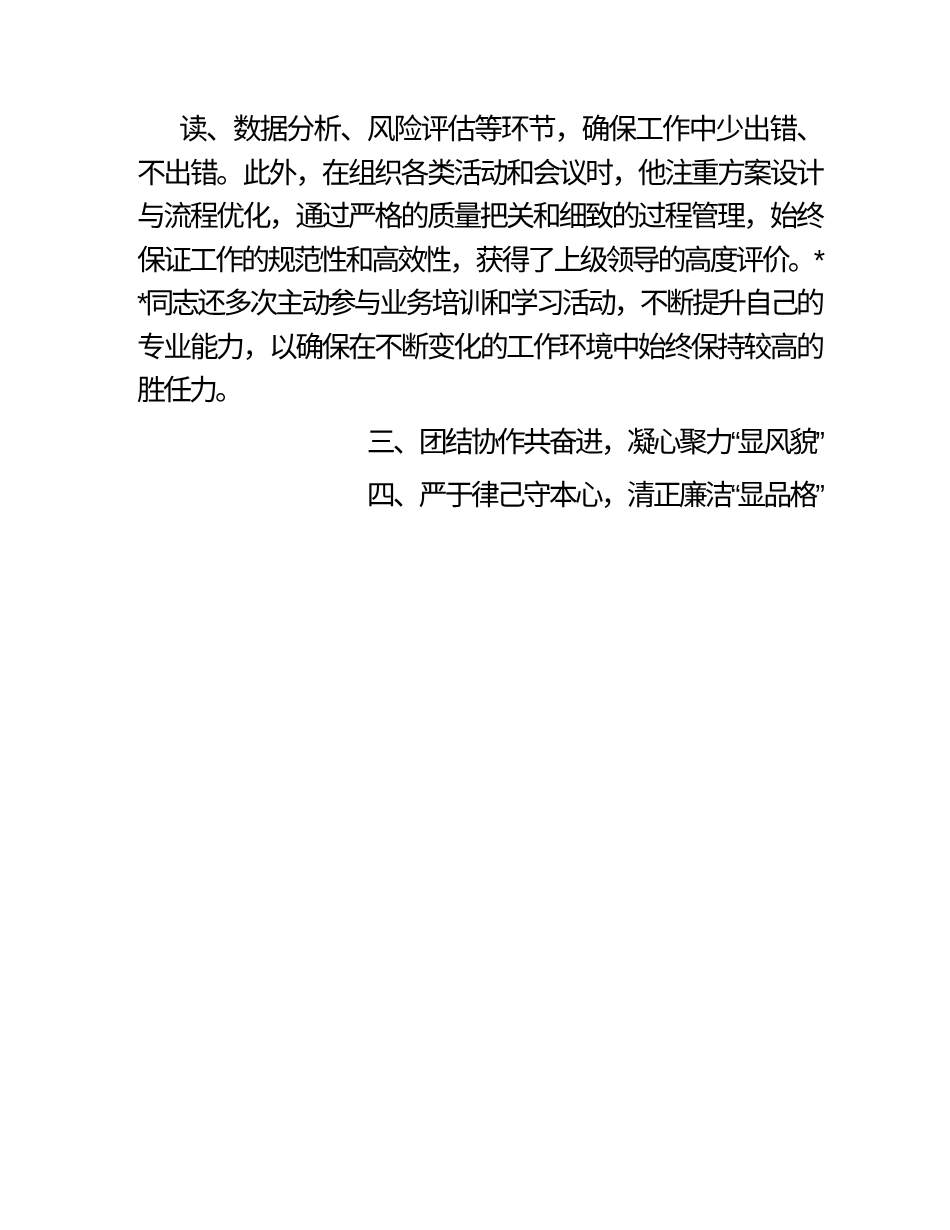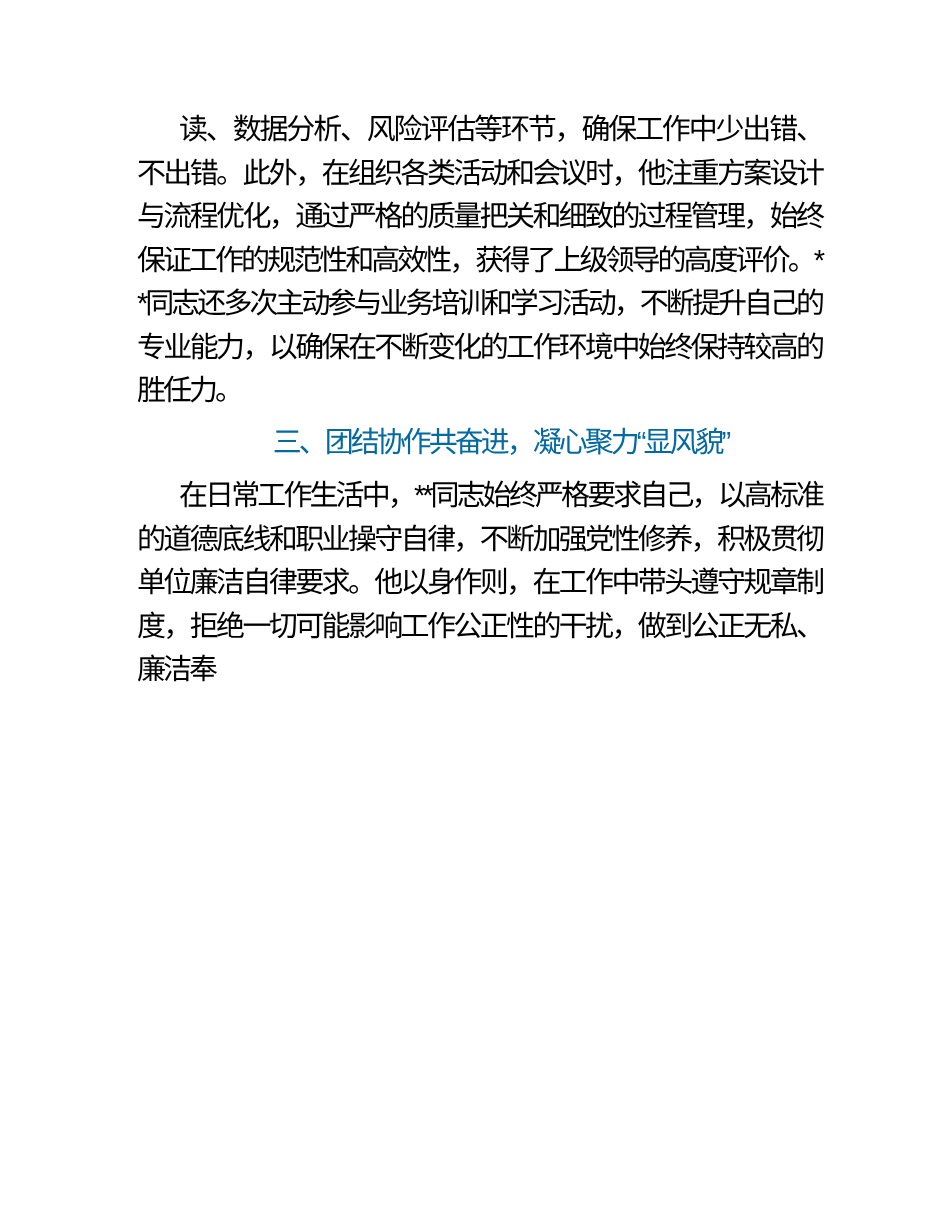--- a/index.html
+++ b/index.html
@@ -35,28 +35,28 @@
     text-indent: 42px;
     word-break: break-all;
   }
   .heading {
     margin: 8px 0 10px 0;
     padding: 0;
     font-size: 29px;
     font-weight: 500;
     line-height: 43.5px;
     letter-spacing: -3px;
-    color: #0369a1;
-    text-align: center;
+    color: #000000;
+    text-align: right;
     text-indent: 42px;
     word-break: break-all;
   }
 </style>
 </head>
 <body>
 
 <div class="page">
   <div class="doc-body">
     <p class="para">读、数据分析、风险评估等环节，确保工作中少出错、不出错。此外，在组织各类活动和会议时，他注重方案设计与流程优化，通过严格的质量把关和细致的过程管理，始终保证工作的规范性和高效性，获得了上级领导的高度评价。**同志还多次主动参与业务培训和学习活动，不断提升自己的专业能力，以确保在不断变化的工作环境中始终保持较高的胜任力。</p>
     <h2 class="heading">三、团结协作共奋进，凝心聚力“显风貌”</h2>
-    <p class="para">在日常工作生活中，**同志始终严格要求自己，以高标准的道德底线和职业操守自律，不断加强党性修养，积极贯彻单位廉洁自律要求。他以身作则，在工作中带头遵守规章制度，拒绝一切可能影响工作公正性的干扰，做到公正无私、廉洁奉</p>
+    <h2 class="heading">四、严于律己守本心，清正廉洁“显品格”</h2>
   </div>
 </div>
 
 </body></html>

